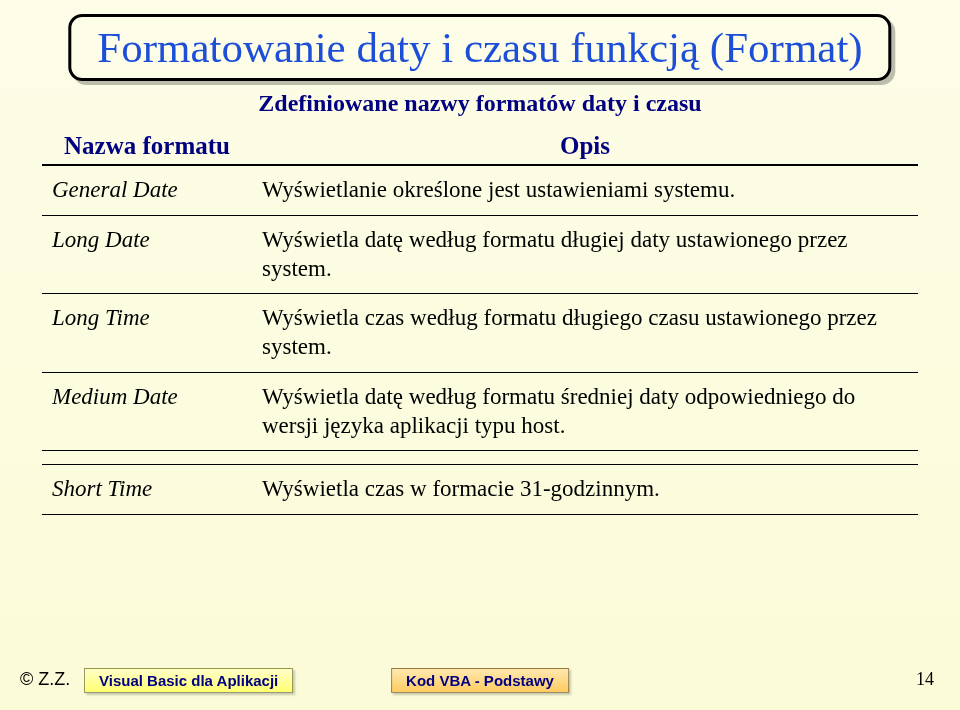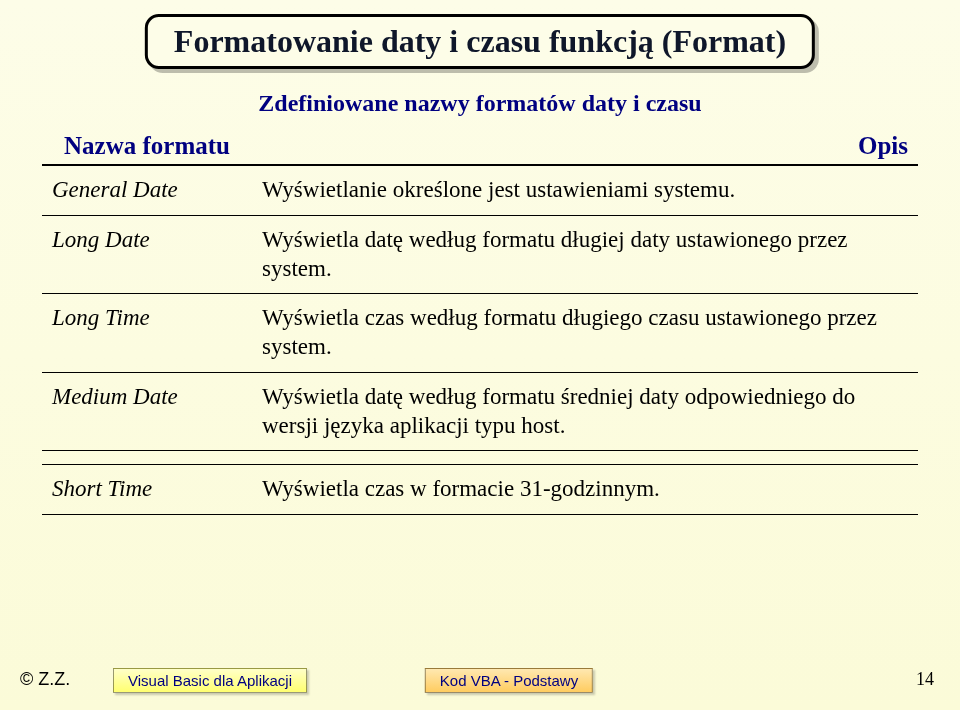--- a/index.html
+++ b/index.html
@@ -16,23 +16,23 @@
     top: 14px;
     left: 50%;
     transform: translateX(-50%);
     border: 3px solid #000;
     border-radius: 14px;
     background: #fdfde8;
     padding: 6px 26px;
     box-shadow: 4px 4px 0 rgba(0,0,0,0.25);
   }
   .title-box h1 {
-    font-size: 32px;
-    font-weight: bold;
-    color: #0f172a;
+    font-size: 43px;
+    font-weight: normal;
+    color: #1d4ed8;
     white-space: nowrap;
   }
   .subtitle {
     position: absolute;
     top: 90px;
     left: 50%;
     transform: translateX(-50%);
     font-size: 24px;
     font-weight: bold;
     color: #000080;
@@ -49,21 +49,21 @@
   }
   th {
     font-size: 25px;
     font-weight: bold;
     color: #000080;
     text-align: left;
     padding: 4px 10px;
     border-bottom: 2px solid #000;
   }
   th:first-child { width: 210px; text-align: center; }
-  th:last-child { text-align: right; font-family: Liberation Serif, serif; }
+  th:last-child { text-align: center; font-family: Liberation Serif, serif; }
   td {
     font-size: 23px;
     color: #000;
     padding: 10px 10px;
     border-bottom: 1.5px solid #000;
     vertical-align: top;
     line-height: 1.25;
   }
   td.name { font-style: italic; width: 210px; }
   tr.gap-row td { border-bottom: 1.5px solid #000; height: 14px; padding: 0; }
@@ -82,24 +82,23 @@
     color: #000;
     font-family: Arial, sans-serif;
   }
   .pill {
     display: inline-block;
     border: 1px solid rgba(0,0,0,0.4);
     border-radius: 0;
     padding: 3px 14px;
     font-family: Arial, sans-serif;
     font-size: 15px;
-    font-weight: normal;
+    font-weight: bold;
     color: #000080;
     box-shadow: 2px 2px 2px rgba(0,0,0,0.2);
-    margin-left: 29px;
   }
   .pill-yellow { background: linear-gradient(to bottom, #ffffc8, #ffff70); }
   .pill-orange { background: linear-gradient(to bottom, #ffe8b0, #ffcc60); }
   .pill-left { position: absolute; left: 84px; bottom: 3px; }
   .pill-center { position: absolute; left: 50%; transform: translateX(-50%); bottom: 3px; text-align: center; }
   .page-num {
     position: absolute;
     right: 26px;
     bottom: 6px;
     font-size: 18px;

